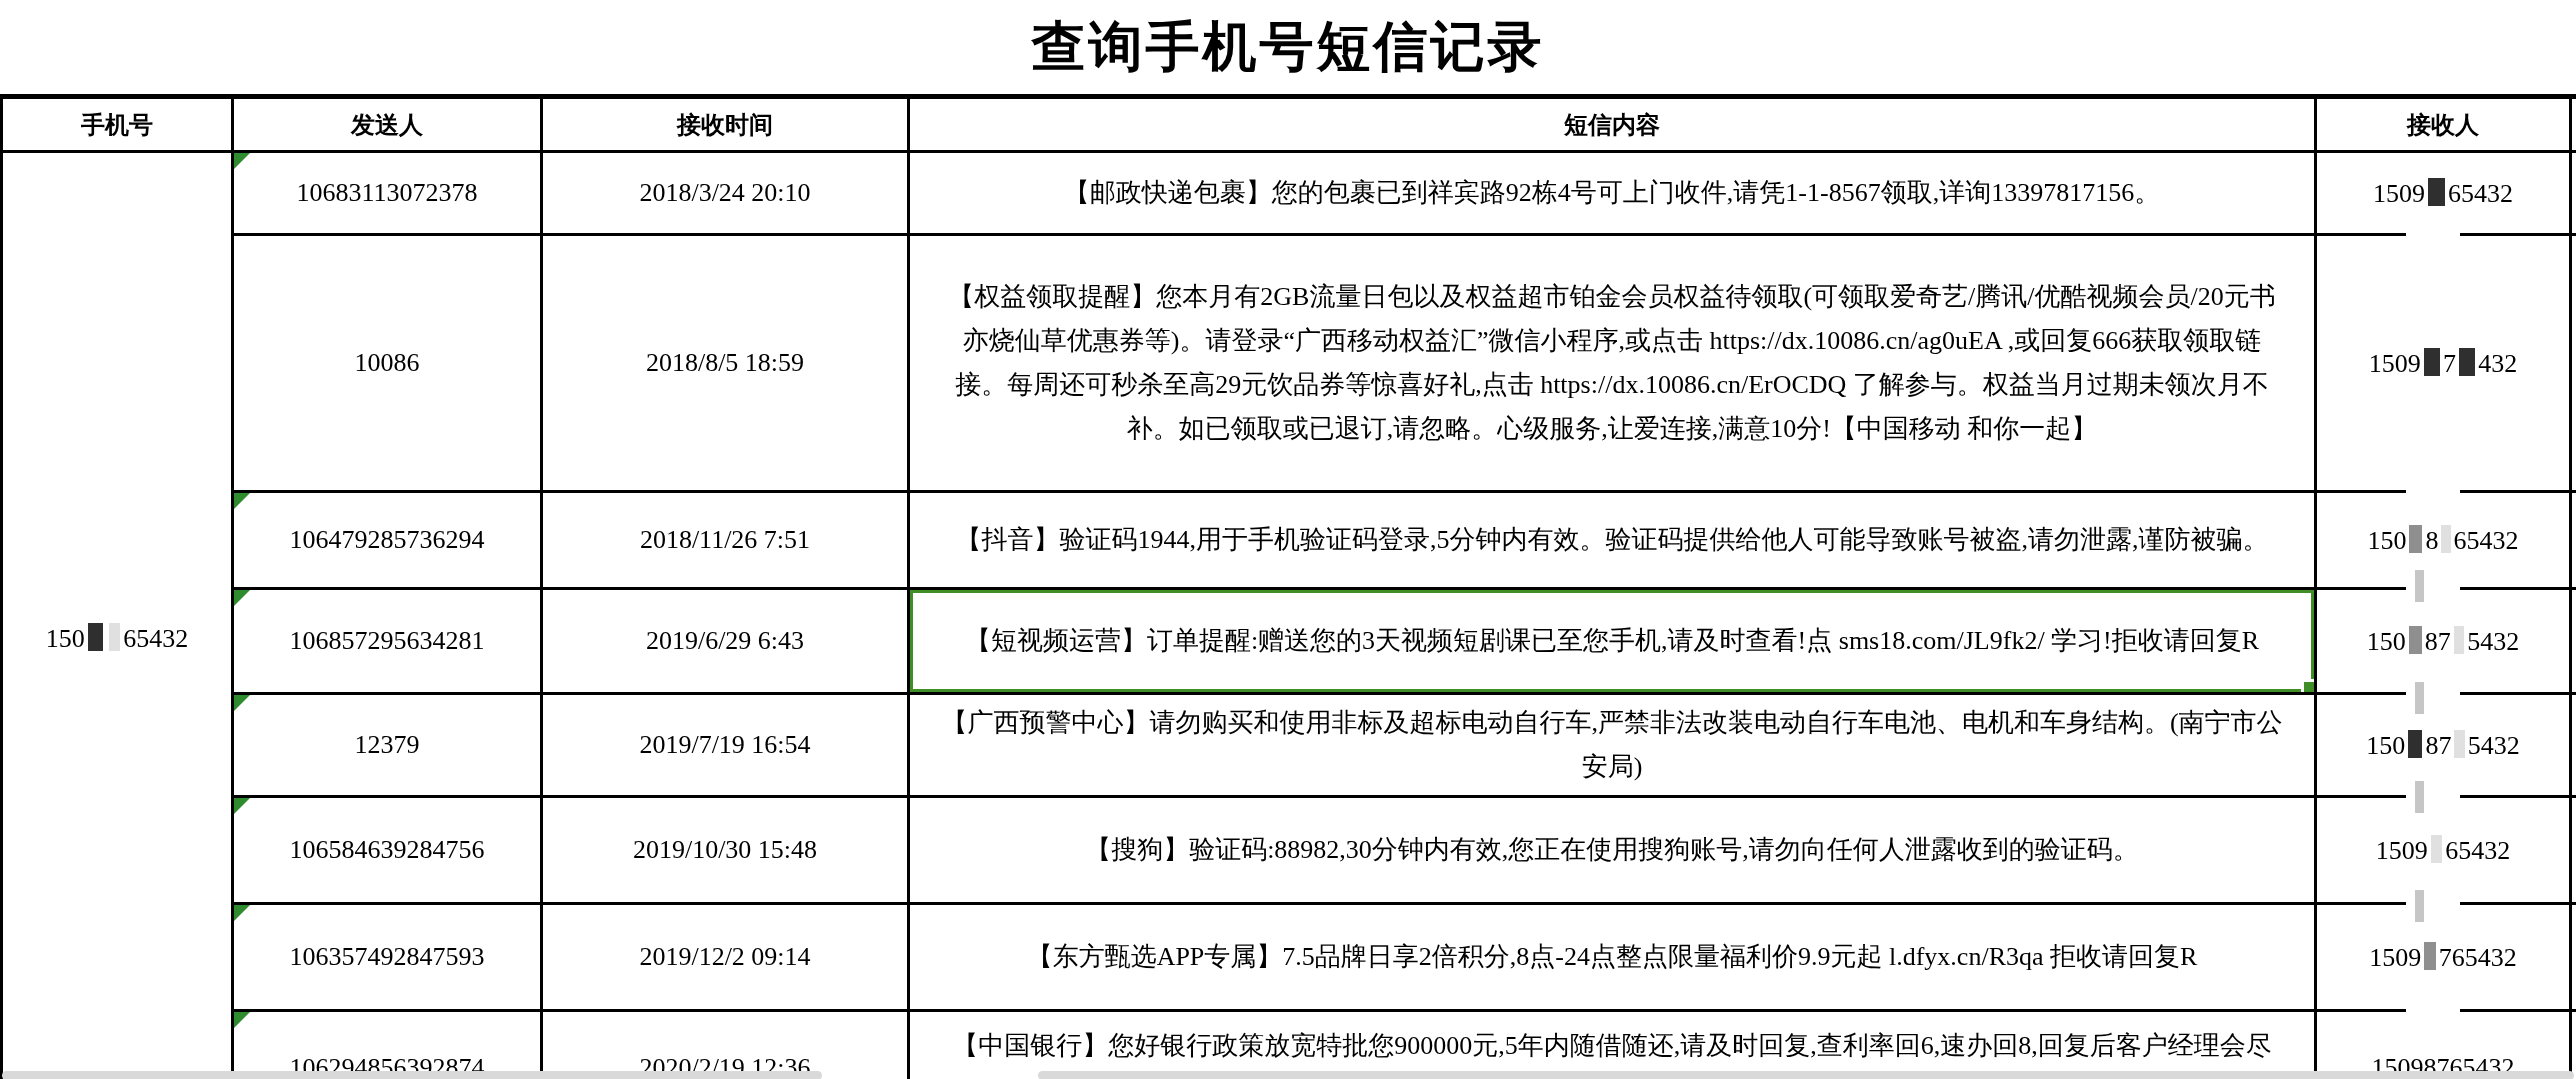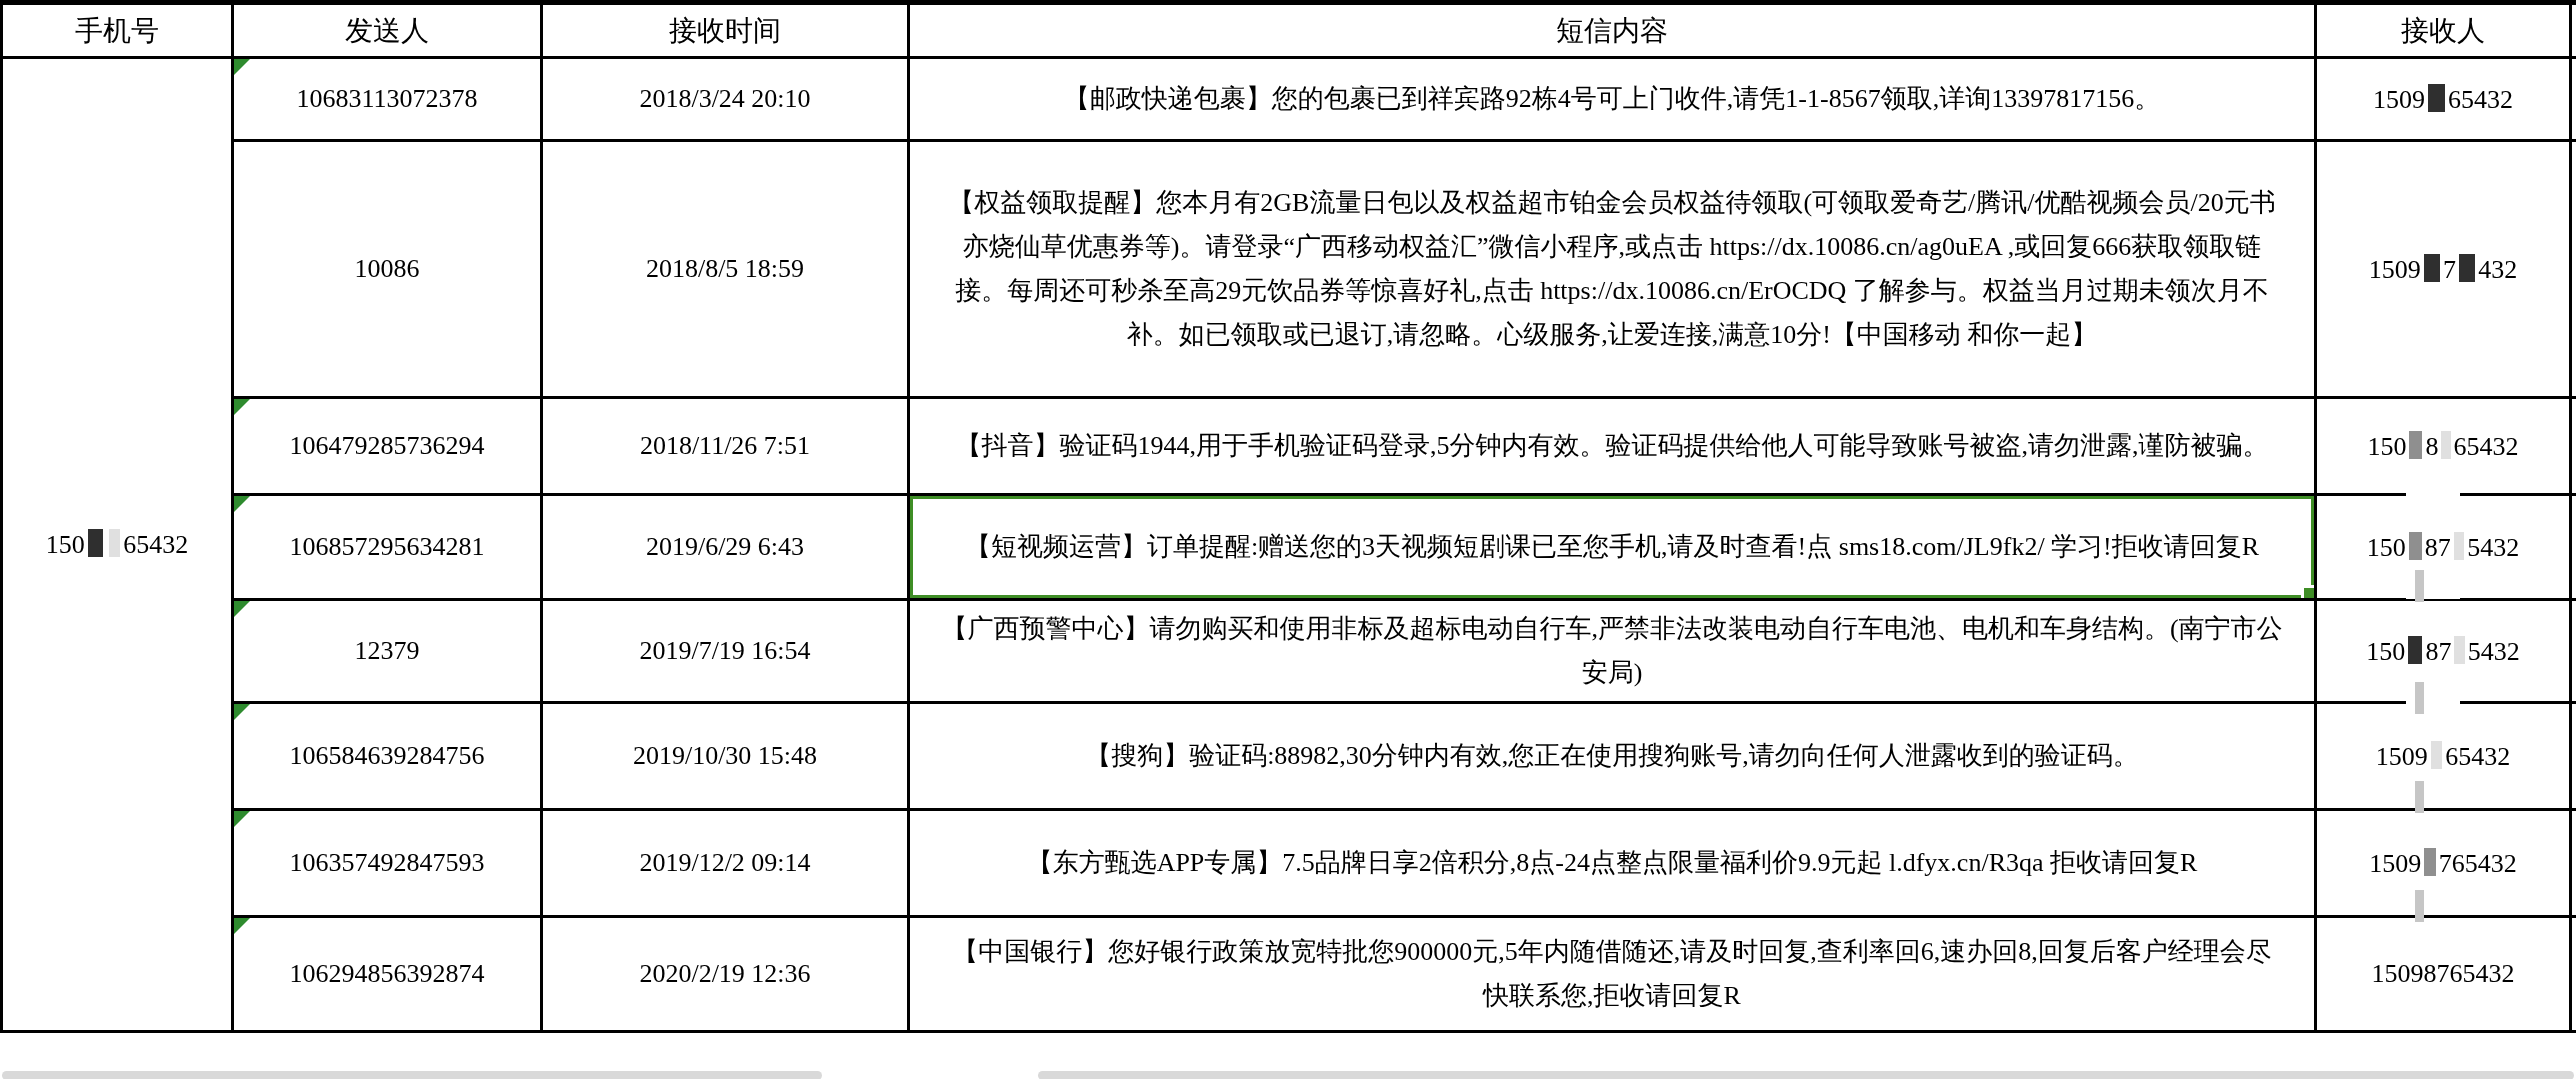--- a/index.html
+++ b/index.html
@@ -4,21 +4,21 @@
 <style>
   html,body{margin:0;padding:0;background:#fff;}
   body{width:2576px;height:1080px;overflow:hidden;position:relative;
        font-family:"Liberation Serif","DejaVu Serif",serif;color:#000;}
   .page{position:relative;width:2576px;height:1080px;}
   .title{height:94px;display:flex;align-items:center;justify-content:center;
          font-size:54px;font-weight:bold;letter-spacing:3px;}
   table{border-collapse:collapse;table-layout:fixed;width:2576px;}
   th,td{border:3px solid #000;text-align:center;vertical-align:middle;
         padding:0;overflow:hidden;}
-  thead th{border-top:5px solid #000;font-size:28px;height:51px;font-weight:normal;}
+  thead th{border-top:5px solid #000;font-size:24px;height:51px;font-weight:bold;}
   td{font-size:26px;margin-left:33px;}
   .sliver{border-right:none !important;}
   .content-cell{padding:6px 31px;line-height:44px;}
   .sender-cell{position:relative;}
   .tri{position:absolute;top:0;left:0;width:0;height:0;
        border-top:16px solid #2e8b2e;border-right:16px solid transparent;}
   .sel-cell{position:relative;}
   .sel-overlay{position:absolute;left:-5px;top:-5px;right:-5px;bottom:-5px;
                border:8px solid #3f8e26;pointer-events:none;}
   .handle{position:absolute;right:-10px;bottom:-10px;width:17px;height:17px;
@@ -28,20 +28,21 @@
   
   .gap{position:absolute;width:54px;height:13px;background:#fff;z-index:2;}
   .dash{position:absolute;width:9px;height:32px;background:#c6c6c6;z-index:2;}
   .bottom-strip{position:absolute;height:9px;bottom:0;background:#d9d9d9;
                 border-radius:6px;z-index:2;}
 </style>
 </head>
 <body>
 
 <div class="page">
+  <div class="title">查询手机号短信记录</div>
 
   <table>
     <colgroup>
       <col style="width:231px">
         <col style="width:309px">
         <col style="width:367px">
       <col style="width:1407px">
         <col style="width:255px">
         <col style="width:8px">
     </colgroup>

